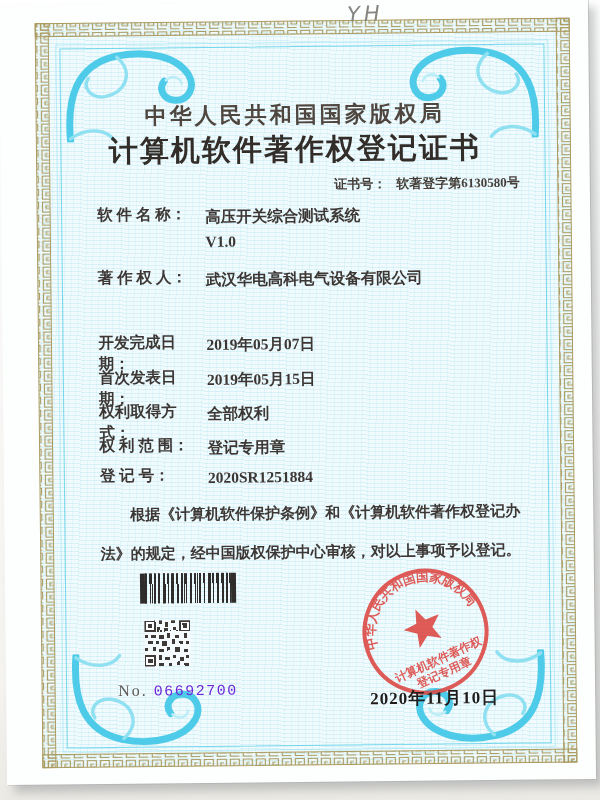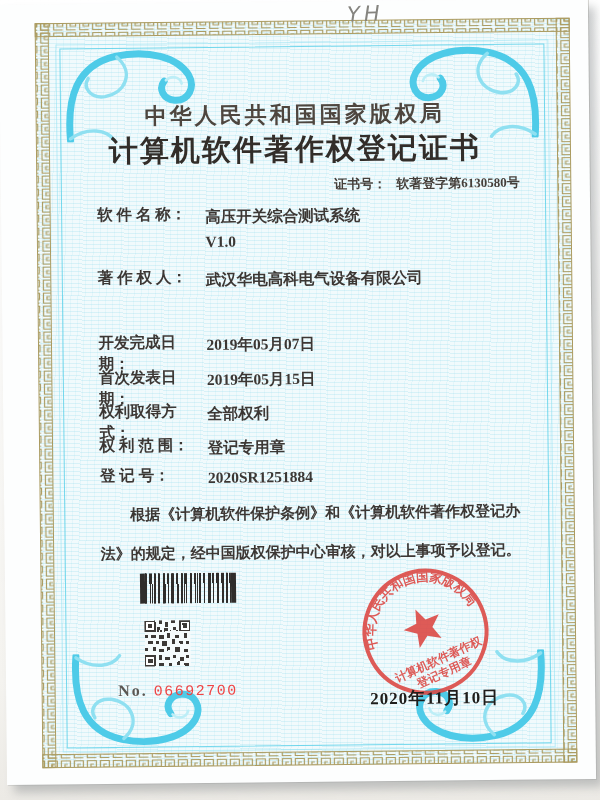--- a/index.html
+++ b/index.html
@@ -68,24 +68,24 @@
   .barcode{
     position:absolute;left:135px;top:570px;width:86px;height:30px;
     border-left:5px solid #2f2d2b;border-right:5px solid #2f2d2b;
     background-image:
       repeating-linear-gradient(90deg,#2f2d2b 0 1.5px,rgba(0,0,0,0) 1.5px 4.5px),
       repeating-linear-gradient(90deg,#2f2d2b 0 2px,rgba(0,0,0,0) 2px 9px),
       repeating-linear-gradient(90deg,#2f2d2b 0 1px,rgba(0,0,0,0) 1px 6.5px);
   }
   .qr{position:absolute;left:139px;top:617px;width:46px;height:46px;}
   .serial{position:absolute;left:112px;top:678px;font-size:16px;}
-  .serial .no{color:#5b5753;letter-spacing:2px;font-weight:700;}
+  .serial .no{color:#5b5753;letter-spacing:2px;font-weight:400;}
   .serial .num{
     font-family:"Liberation Mono","DejaVu Sans Mono",monospace;
-    font-size:15px;color:#ef4444;letter-spacing:1.5px;margin-left:6px;
+    font-size:15px;color:#6d28d9;letter-spacing:1.5px;margin-left:6px;
   }
   
   .seal{
     position:absolute;left:354px;top:565px;width:132px;height:132px;
     transform:rotate(-24deg);opacity:.9;
   }
   .issue-date{
     position:absolute;left:364px;top:686px;
     font-size:17px;font-weight:700;letter-spacing:1px;color:#1f1d1b;
   }

